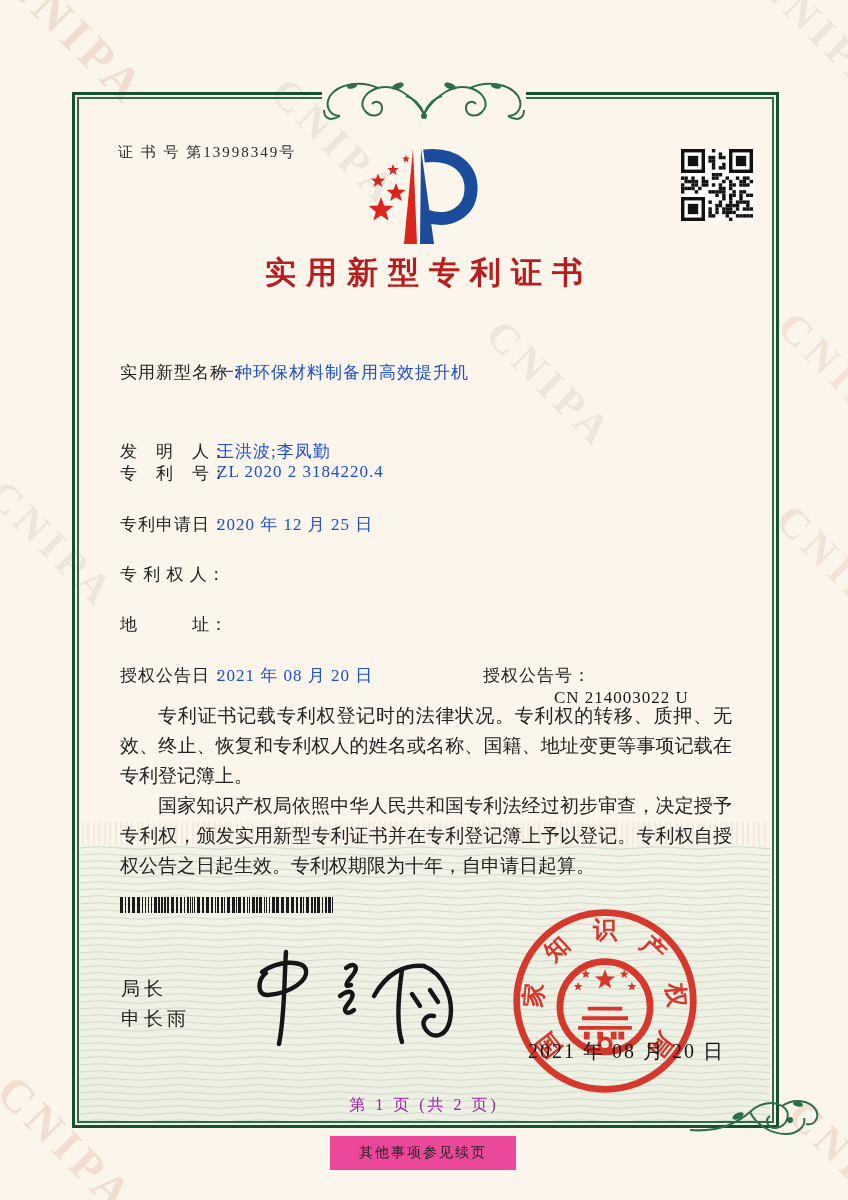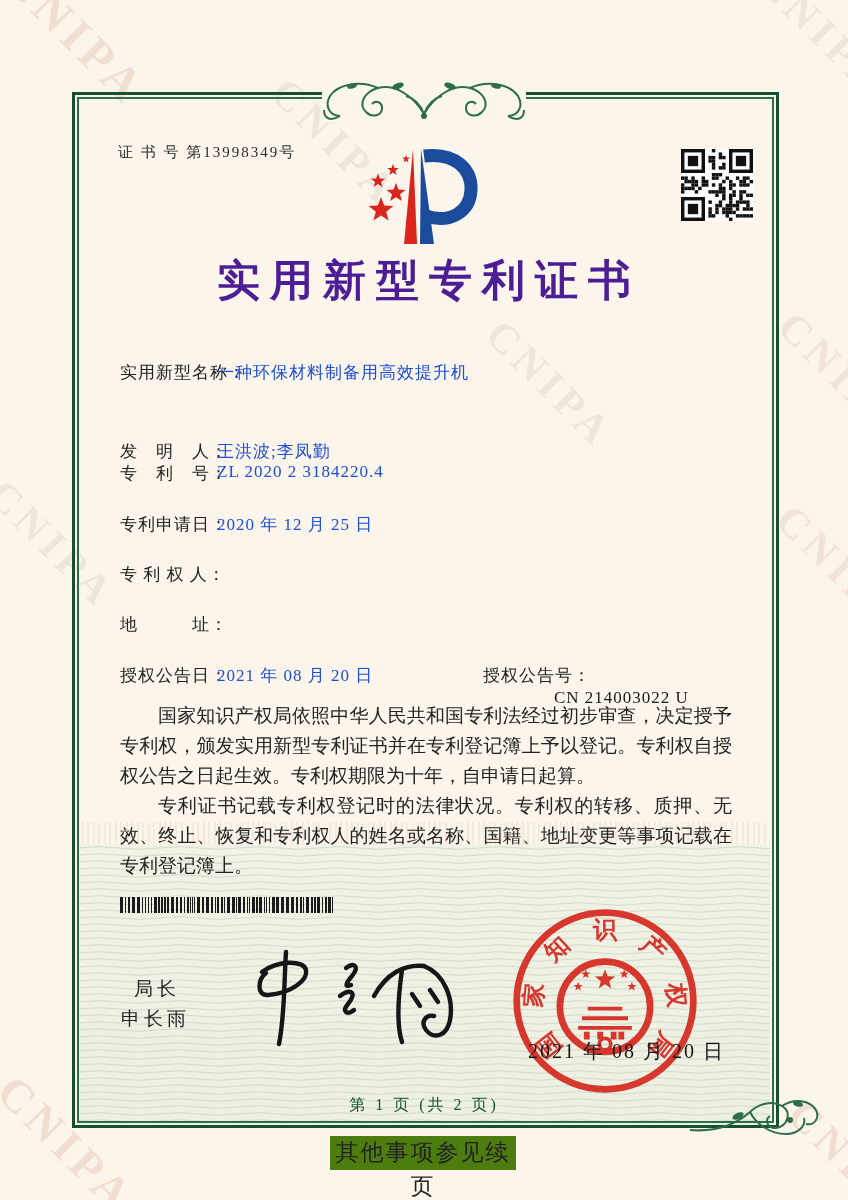--- a/index.html
+++ b/index.html
@@ -19,48 +19,48 @@
   .waveband{position:absolute;left:79px;top:845px;width:691px;height:280px;
             background:linear-gradient(#f2f2e6,#edf0e2);}
   .speckle{position:absolute;left:82px;top:822px;width:685px;height:26px;opacity:.55;
      background:repeating-linear-gradient(90deg, rgba(200,80,55,.14) 0 2px, rgba(0,0,0,0) 2px 5px,
                 rgba(90,140,100,.16) 5px 7px, rgba(0,0,0,0) 7px 11px);}
   
   .certno{position:absolute;left:118px;top:143px;font-size:15px;letter-spacing:2px;color:#2a2a2a;}
   .logo{position:absolute;left:358px;top:146px;width:122px;height:106px;}
   .qr{position:absolute;left:681px;top:149px;width:72px;height:72px;background:#fdfdfb;}
   .title{position:absolute;left:0;right:0;top:252px;text-align:center;
-         font-size:43px;font-weight:bold;letter-spacing:10px;text-indent:10px;color:#4c1d95;}
+         font-size:31px;font-weight:bold;letter-spacing:10px;text-indent:10px;color:#b91c1c;}
   
   .fields{position:absolute;left:120px;top:0;width:620px;font-size:17px;}
   .row{position:absolute;left:0;width:620px;height:26px;}
   .flabel{position:absolute;left:0;letter-spacing:1px;color:#222;}
   .fvalue{position:absolute;left:97px;letter-spacing:1px;color:#1d4ed8;white-space:nowrap;}
   .flabel2{position:absolute;left:335px;letter-spacing:1px;color:#222;margin-left:28px;}
   .fvalue2{position:absolute;left:434px;letter-spacing:1px;color:#1a1a1a;white-space:nowrap;margin-top:24px;}
   
   .bodytext{position:absolute;left:120px;top:701px;width:612px;font-size:19px;line-height:30px;
             text-align:justify;color:#222;}
   .bodytext p{margin:0;text-indent:2em;}
   
   .barcode{position:absolute;left:120px;top:897px;width:218px;height:16px;}
   
   .bureau-title{position:absolute;left:121px;top:976px;font-family:"Liberation Sans",sans-serif;
-        font-size:19px;letter-spacing:4px;color:#222;margin-left:13px;}
+        font-size:19px;letter-spacing:4px;color:#222;}
   .bureau-name{position:absolute;left:121px;top:1006px;font-family:"Liberation Sans",sans-serif;
         font-size:19px;letter-spacing:4px;color:#222;}
   .sig{position:absolute;left:252px;top:948px;width:215px;height:100px;}
   
   .seal{position:absolute;left:509px;top:905px;width:192px;height:192px;}
   .sealdate{position:absolute;left:528px;top:1038px;font-size:20px;letter-spacing:2px;color:#151515;}
   
   .pageinfo{position:absolute;left:0;right:0;top:1095px;text-align:center;font-size:16px;
-            letter-spacing:3px;color:#14532d;font-family:Liberation Serif, serif;}
-  .contnote{position:absolute;left:330px;top:1136px;width:186px;height:34px;background:#4d7c0f;
-            text-align:center;line-height:34px;font-size:23px;letter-spacing:2px;color:#222;}
+            letter-spacing:3px;color:#a21caf;font-family:Liberation Serif, serif;}
+  .contnote{position:absolute;left:330px;top:1136px;width:186px;height:34px;background:#ec4899;
+            text-align:center;line-height:34px;font-size:14px;letter-spacing:2px;color:#222;}
   
   .orn-top{position:absolute;left:294px;top:74px;width:260px;height:60px;}
   .orn-bottom{position:absolute;left:686px;top:1090px;width:140px;height:58px;}
 </style>
 </head>
 <body>
 
 <div class="page">
 
   <span class="wm pink" style="left:-14px;top:6px;font-size:48px;">CNIPA</span>
@@ -325,22 +325,22 @@
     </div>
     <div class="row" style="top:664px;">
       <span class="flabel">授权公告日：</span>
       <span class="fvalue">2021 年 08 月 20 日</span>
       <span class="flabel2">授权公告号：</span>
       <span class="fvalue2">CN 214003022 U</span>
     </div>
   </div>
 
   <div class="bodytext">
+    <p>专利证书记载专利权登记时的法律状况。专利权的转移、质押、无效、终止、恢复和专利权人的姓名或名称、国籍、地址变更等事项记载在专利登记簿上。</p>
     <p>国家知识产权局依照中华人民共和国专利法经过初步审查，决定授予专利权，颁发实用新型专利证书并在专利登记簿上予以登记。专利权自授权公告之日起生效。专利权期限为十年，自申请日起算。</p>
-    <p>专利证书记载专利权登记时的法律状况。专利权的转移、质押、无效、终止、恢复和专利权人的姓名或名称、国籍、地址变更等事项记载在专利登记簿上。</p>
   </div>
 
   <svg class="barcode" id="barcode-svg" width="218" height="16">
       <rect x="0" y="0" width="3" height="16" fill="#1a1a1a"></rect>
       <rect x="5" y="0" width="1" height="16" fill="#1a1a1a"></rect>
       <rect x="8" y="0" width="2" height="16" fill="#1a1a1a"></rect>
       <rect x="12" y="0" width="3" height="16" fill="#1a1a1a"></rect>
       <rect x="17" y="0" width="3" height="16" fill="#1a1a1a"></rect>
       <rect x="22" y="0" width="1" height="16" fill="#1a1a1a"></rect>
       <rect x="25" y="0" width="1" height="16" fill="#1a1a1a"></rect>

